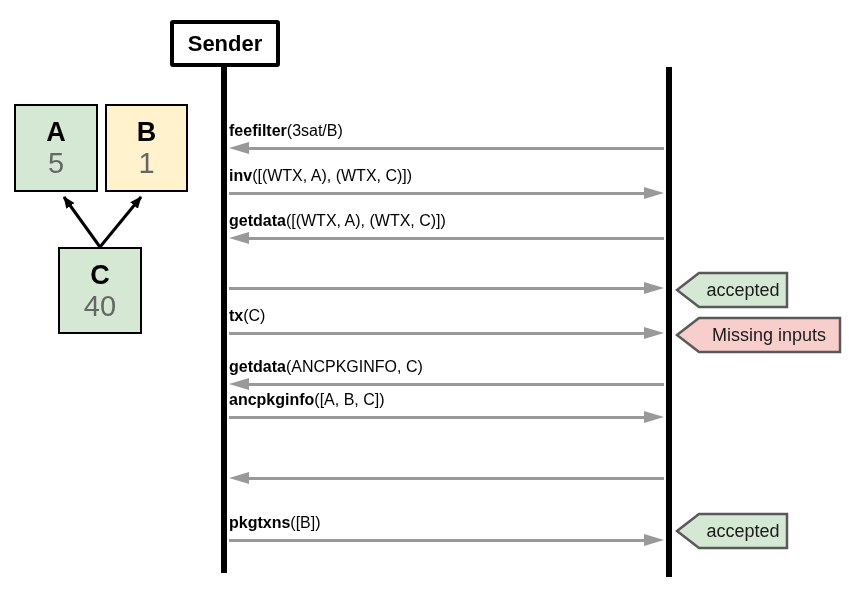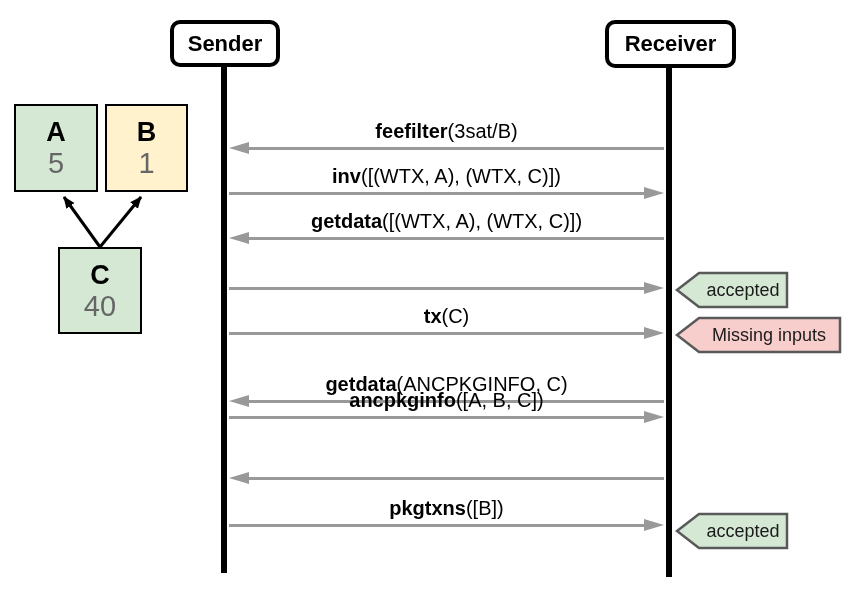--- a/index.html
+++ b/index.html
@@ -18,35 +18,35 @@
   .node-yellow { background:#fff2cc; }
   .node-a { left:14px;  top:104px; width:84px; height:88px; }
   .node-b { left:105px; top:104px; width:83px; height:88px; }
   .node-c { left:58px;  top:247px; width:84px; height:87px; }
   .node-letter { font-size:27px; font-weight:700; color:#000; line-height:1.15; }
   .node-value  { font-size:29px; font-weight:400; color:#666; line-height:1.05; }
   .graph-arrows { position:absolute; left:0; top:90px; }
 
   
   .actor {
-    position:absolute; box-sizing:border-box; border:4px solid #000; border-radius:10px;
+    position:absolute; box-sizing:border-box; border:4px solid #000; border-radius:3px;
     background:#fff; display:flex; align-items:center; justify-content:center;
     font-size:22px; font-weight:700; color:#000;
   }
   .actor-sender   { left:170px; top:20px; width:110px; height:47px; }
   .actor-receiver { left:605px; top:20px; width:131px; height:48px; }
   .lifeline { position:absolute; background:#000; width:6px; }
   .lifeline-sender   { left:221px; top:66px; height:507px; }
   .lifeline-receiver { left:666px; top:67px; height:510px; }
 
   
   .msg { position:absolute; left:229px; width:435px; height:34px; }
   .msg-label {
     position:absolute; left:0; right:0; bottom:12px; height:22px; line-height:22px;
-    text-align:center; font-size:20px; color:#000; white-space:nowrap;
+    font-size:16px; color:#000; white-space:nowrap;
   }
   .msg-label .mname { font-weight:700; }
   .msg-label .margs { font-weight:400; }
   .arrow { position:absolute; left:0; right:0; bottom:0; height:12px; }
   .arrow .line { position:absolute; top:4.5px; height:3px; background:#999; }
   .arrow.dir-right .line { left:0; right:14px; }
   .arrow.dir-left  .line { left:14px; right:0; }
   .arrow .head { position:absolute; top:0; width:0; height:0;
                  border-top:6px solid transparent; border-bottom:6px solid transparent; }
   .arrow.dir-right .head { right:0; border-left:20px solid #999; }
@@ -79,23 +79,20 @@
       <marker id="bhead" markerUnits="userSpaceOnUse" markerWidth="14" markerHeight="12" refX="11" refY="5" orient="auto">
         <path d="M0,0 L12,5 L0,10 z" fill="#000"></path>
       </marker>
     </defs>
     <line x1="100" y1="157" x2="64" y2="107" stroke="#000" stroke-width="3" marker-end="url(#bhead)"></line>
     <line x1="100" y1="157" x2="141" y2="107" stroke="#000" stroke-width="3" marker-end="url(#bhead)"></line>
   </svg>
 
   <div class="actor actor-sender">
     <span>Sender</span>
-  </div>
-  <div class="actor actor-receiver">
-    <span>Receiver</span>
   </div>
   <div class="lifeline lifeline-sender"></div>
   <div class="lifeline lifeline-receiver"></div>
 
   <div class="msg" style="top:120px">
     <div class="msg-label">
       <span class="mname">feefilter</span><span class="margs">(3sat/B)</span>
     </div>
     <div class="arrow dir-left">
         <span class="line"></span>
@@ -133,21 +130,21 @@
   <div class="msg" style="top:305px">
     <div class="msg-label">
       <span class="mname">tx</span><span class="margs">(C)</span>
     </div>
     <div class="arrow dir-right">
         <span class="line"></span>
         <span class="head"></span>
       </div>
   </div>
 
-  <div class="msg" style="top:373px">
+  <div class="msg" style="top:356px">
     <div class="msg-label">
       <span class="mname">getdata</span><span class="margs">(ANCPKGINFO, C)</span>
     </div>
     <div class="arrow dir-left">
         <span class="line"></span>
         <span class="head"></span>
       </div>
   </div>
 
   <div class="msg" style="top:389px">
@@ -160,21 +157,21 @@
       </div>
   </div>
 
   <div class="msg" style="top:450px">
     <div class="arrow dir-left">
         <span class="line"></span>
         <span class="head"></span>
       </div>
   </div>
 
-  <div class="msg" style="top:497px">
+  <div class="msg" style="top:512px">
     <div class="msg-label">
       <span class="mname">pkgtxns</span><span class="margs">([B])</span>
     </div>
     <div class="arrow dir-right">
         <span class="line"></span>
         <span class="head"></span>
       </div>
   </div>
 
   <svg class="tag" style="left:675px; top:271px" width="114" height="38">

